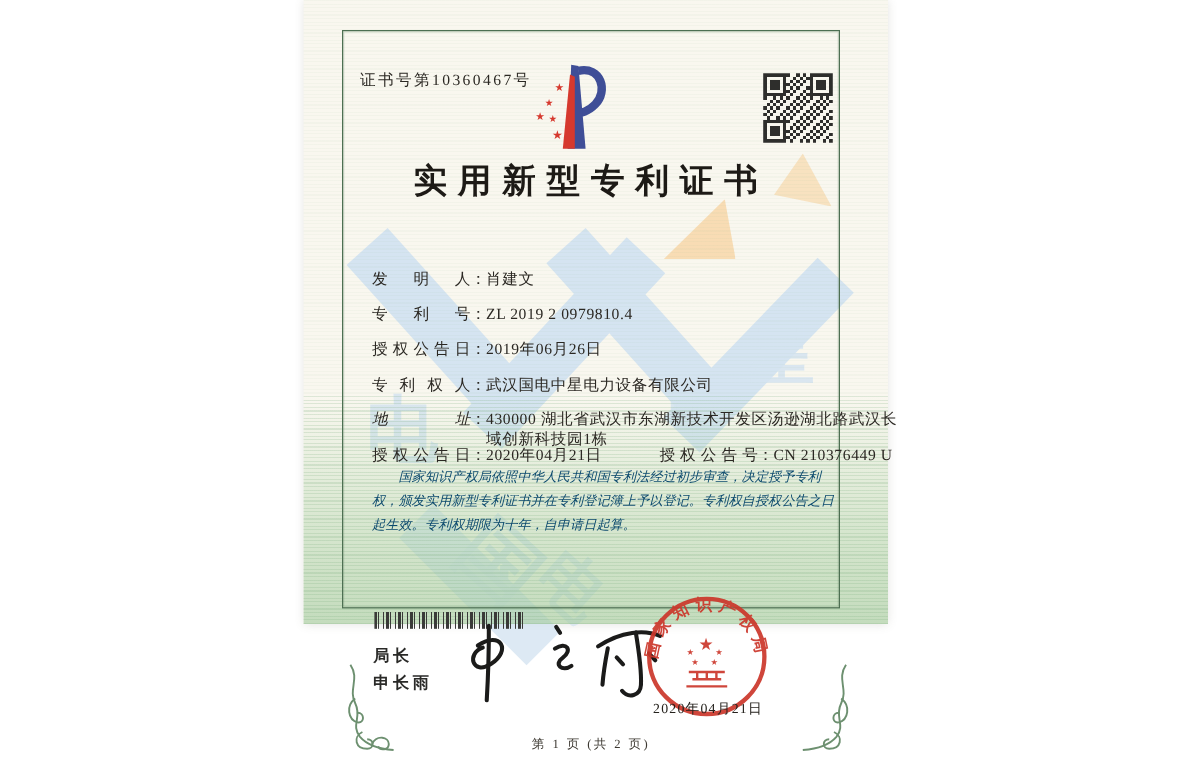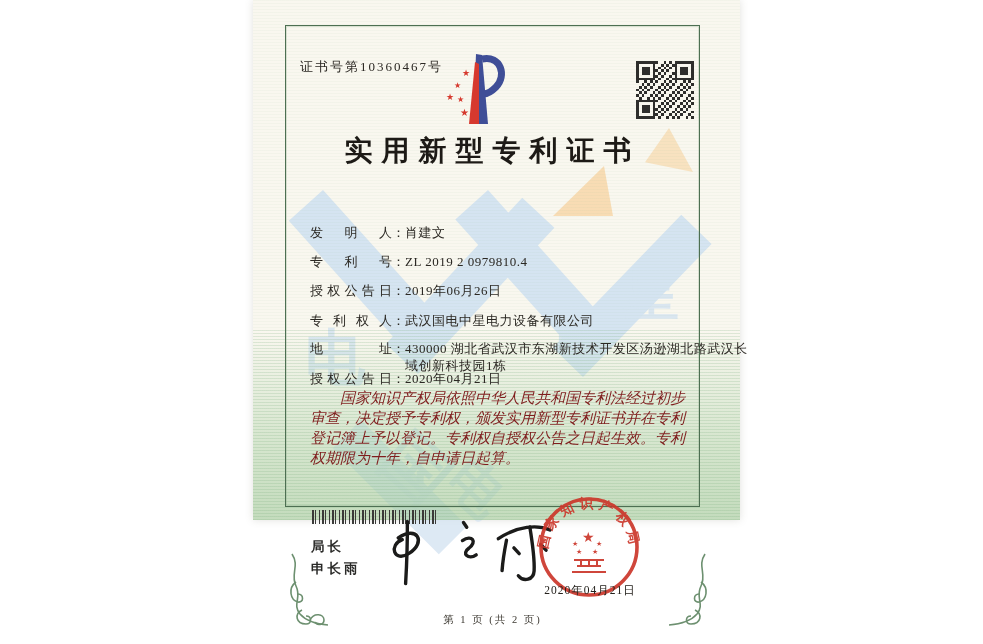--- a/index.html
+++ b/index.html
@@ -19,21 +19,21 @@
   .abs{position:absolute;}
   .cert-no{left:47px;top:58px;font-size:13px;letter-spacing:2px;color:#2b2823;}
   .title{left:32px;right:40px;top:132px;text-align:center;font-size:28px;font-weight:bold;
     letter-spacing:9px;color:#1d1a16;}
   .row{left:57px;font-size:13px;color:#2b2823;white-space:nowrap;}
   .lbl{display:inline-block;width:82px;text-align:justify;text-align-last:justify;}
   .lbl5{display:inline-block;width:82px;text-align:justify;text-align-last:justify;}
   .val{letter-spacing:.5px;}
   .val-wrap{display:inline-block;vertical-align:top;max-width:348px;white-space:normal;line-height:17px;}
   .grant-row{display:flex;gap:18px;}
-  .paras{left:57px;right:43px;top:388px;font-size:15px;line-height:20px;color:#7f1d1d;
+  .paras{left:57px;right:43px;top:388px;font-size:11px;line-height:20px;color:#0c4a6e;
     font-style:italic;}
   .paras p{margin:0 0 2px 0;text-indent:2em;}
   .barcode{left:59px;top:510px;width:127px;height:14px;
     background:repeating-linear-gradient(90deg,#3a3a38 0 2px,transparent 2px 3px,#3a3a38 3px 4px,
       transparent 4px 7px,#3a3a38 7px 8px,transparent 8px 10px);}
   .signer{left:58px;font-size:13.5px;font-weight:bold;color:#2a2a28;
     font-family:Liberation Mono, monospace;letter-spacing:3px;}
   .signature{left:128px;top:510px;transform:rotate(-3deg);}
   .seal{left:283px;top:494px;width:106px;height:106px;opacity:.92;}
   .seal-date{left:284px;top:583px;width:106px;text-align:center;font-size:11.5px;
@@ -337,24 +337,25 @@
   <div class="abs row" style="top:253px;">
     <span class="lbl">专利号</span><span>：</span><span class="val">ZL 2019 2 0979810.4</span>
   </div>
   <div class="abs row" style="top:282px;">
     <span class="lbl">授权公告日</span><span>：</span><span class="val">2019年06月26日</span>
   </div>
   <div class="abs row" style="top:312px;">
     <span class="lbl">专利权人</span><span>：</span><span class="val">武汉国电中星电力设备有限公司</span>
   </div>
   <div class="abs row" style="top:340px;">
-    <span class="lbl" style="vertical-align:top;">地址</span><span style="vertical-align:top;">：</span><span class="val val-wrap">430000 湖北省武汉市东湖新技术开发区汤逊湖北路武汉长域创新科技园1栋</span>
+    <span class="lbl" style="vertical-align:top;font-style:italic;">地址</span><span style="vertical-align:top;">：</span><span class="val val-wrap">430000 湖北省武汉市东湖新技术开发区汤逊湖北路武汉长域创新科技园1栋</span>
   </div>
   <div class="abs row grant-row" style="top:370px;">
     <span><span class="lbl5">授权公告日</span><span>：</span><span class="val">2020年04月21日</span></span>
+    <span style="margin-left:30px;"><span class="lbl5">授权公告号</span><span>：</span><span class="val">CN 210376449 U</span></span>
   </div>
 
   <div class="abs paras">
     <p>国家知识产权局依照中华人民共和国专利法经过初步审查，决定授予专利权，颁发实用新型专利证书并在专利登记簿上予以登记。专利权自授权公告之日起生效。专利权期限为十年，自申请日起算。</p>
   </div>
 
   <div class="abs barcode"></div>
   <div class="abs signer" style="top:538px;">局长</div>
   <div class="abs signer" style="top:560px;">申长雨</div>
 

